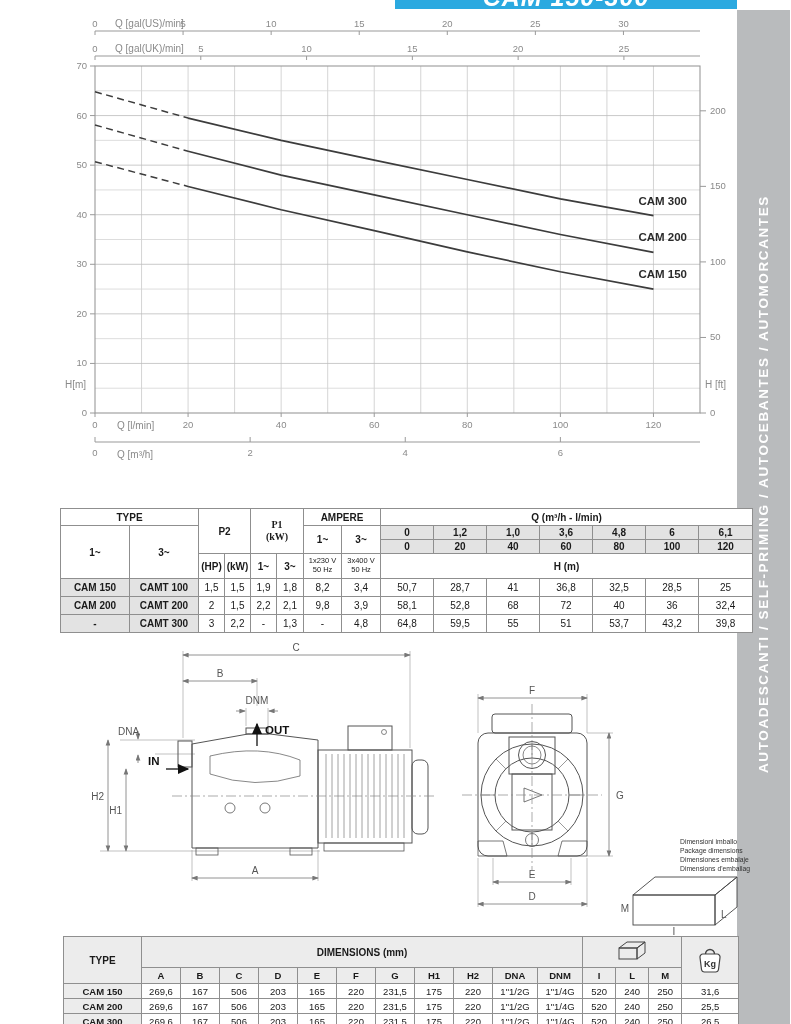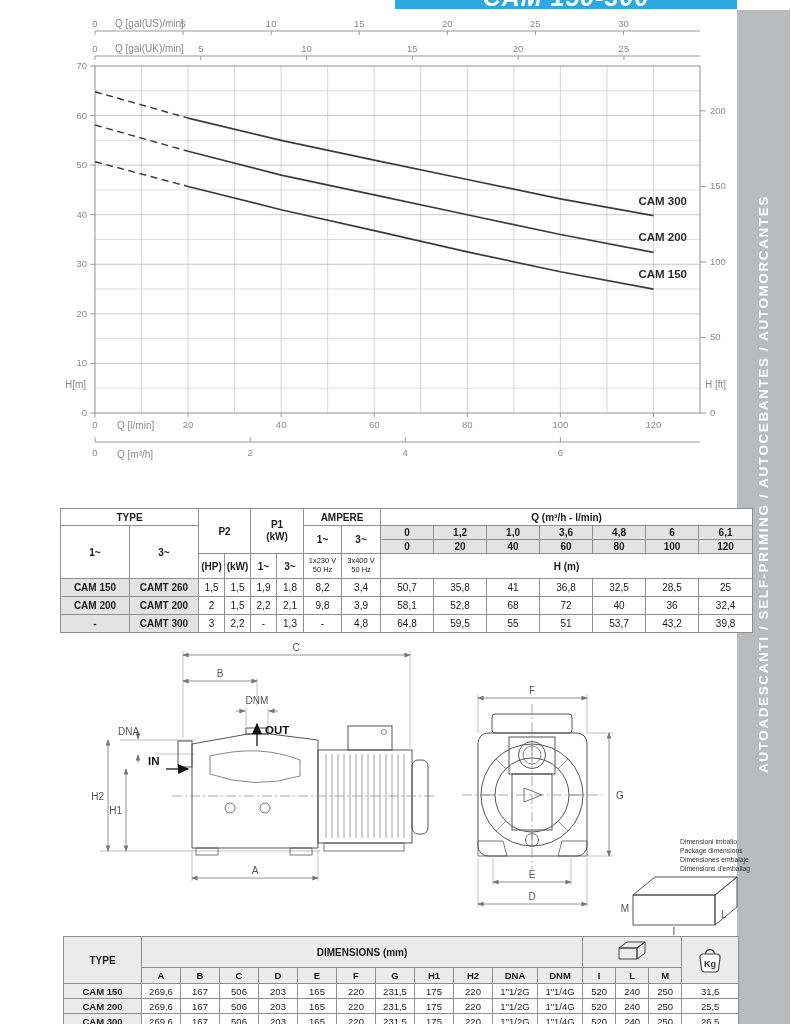--- a/index.html
+++ b/index.html
@@ -20,21 +20,21 @@
   
   table{border-collapse:collapse;table-layout:fixed;}
   .spec{position:absolute;left:60px;top:508px;width:692px;font-size:10px;}
   .spec td{border:1px solid #8f8f8f;text-align:center;vertical-align:middle;padding:0 1px;
         color:#1a1a1a;overflow:hidden;}
   .spec tr.hr1 td{height:16px;} .spec tr.hr2 td{height:13px;} .spec tr.hr3 td{height:13px;}
   .spec tr.hr4 td{height:24px;} .spec tbody td{height:17px;background:#fff;}
   .spec .hdr{background:#e3e3e3;font-weight:bold;}
   .spec td.hdr-val{background:#e3e3e3;font-weight:bold;}
   .spec td.volt{font-size:7.5px;font-weight:normal;white-space:pre-line;line-height:1.15;}
-  .spec td.pre{white-space:pre-line;line-height:1.2;}
+  .spec td.pre{white-space:pre-line;line-height:1.2;font-family:Liberation Serif, serif;}
   .spec tbody td.type{background:#e3e3e3;font-weight:bold;}
   .dim{position:absolute;left:63px;top:936px;width:675px;font-size:9.5px;}
   .dim td{border:1px solid #8f8f8f;text-align:center;vertical-align:middle;padding:0;
         color:#1a1a1a;overflow:hidden;}
   .dim tr.hr1 td{height:30px;background:#ececec;font-weight:bold;font-size:10px;}
   .dim tr.hr2 td{height:15px;background:#ececec;font-weight:bold;}
   .dim tbody td{height:14px;background:#fff;}
   .dim tbody td.type{background:#ececec;font-weight:bold;}
   .icon-cell{background:#ececec;}
   
@@ -234,29 +234,29 @@
       <td class="volt">1x230 V
 50 Hz</td>
       <td class="volt">3x400 V
 50 Hz</td>
       <td colspan="7">H (m)</td>
     </tr>
     </tbody>
       <tbody id="spec-body">
         <tr>
           <td class="type">CAM 150</td>
-          <td class="type">CAMT 260</td>
+          <td class="type">CAMT 100</td>
           <td>1,5</td>
           <td>1,5</td>
           <td>1,9</td>
           <td>1,8</td>
           <td>8,2</td>
           <td>3,4</td>
           <td>50,7</td>
-          <td>35,8</td>
+          <td>28,7</td>
           <td>41</td>
           <td>36,8</td>
           <td>32,5</td>
           <td>28,5</td>
           <td>25</td>
         </tr>
         <tr>
           <td class="type">CAM 200</td>
           <td class="type">CAMT 200</td>
           <td>2</td>

